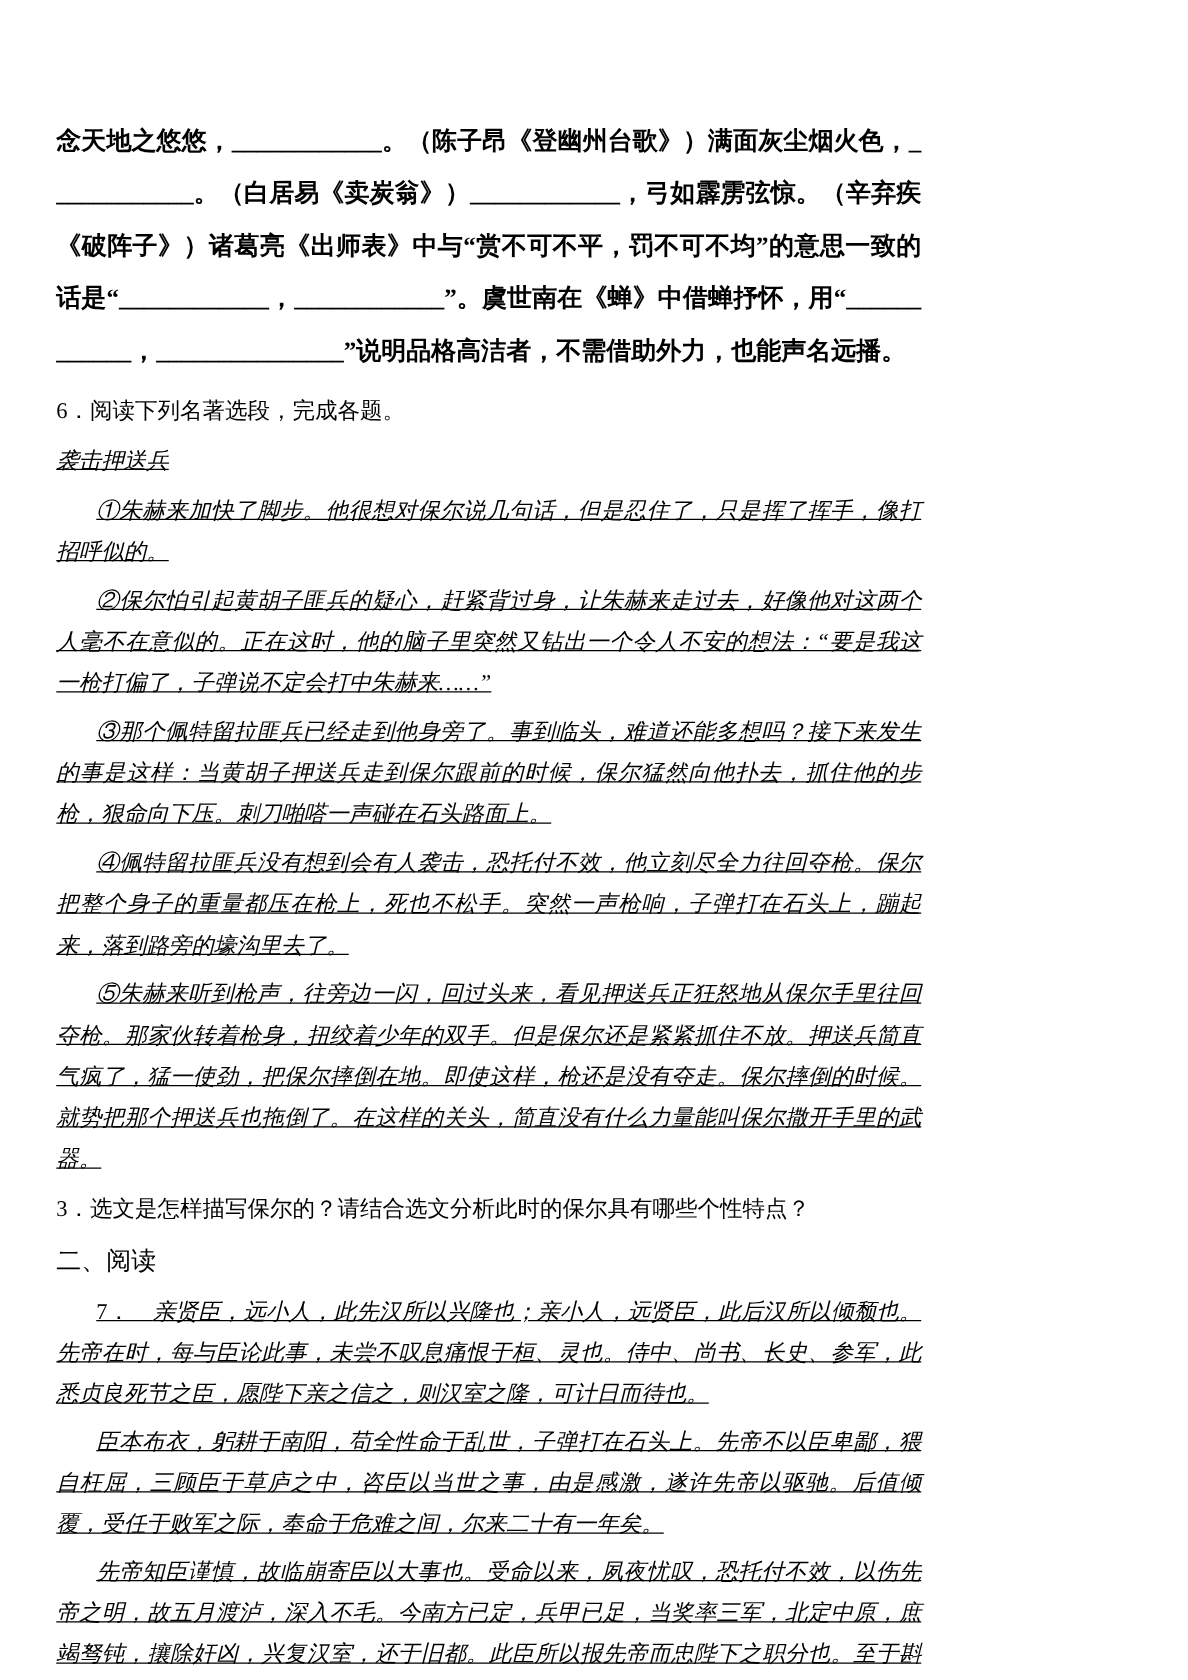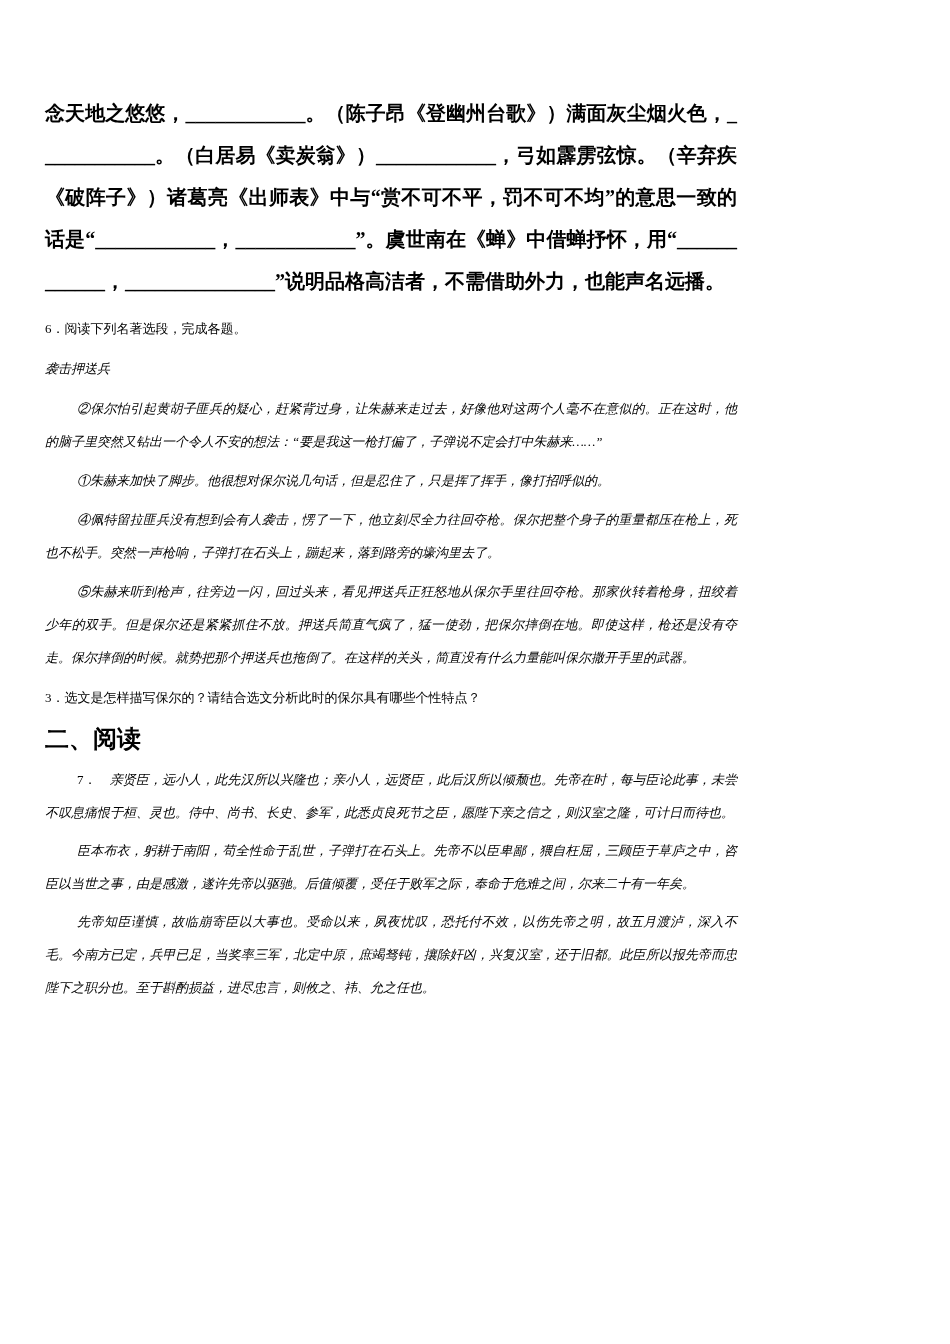--- a/index.html
+++ b/index.html
@@ -16,47 +16,48 @@
   }
   .page {
     box-sizing: border-box;
     width: 782px;
     height: 1344px;
     padding: 92px 45px 0 45px;
     background: #ffffff;
   }
   p {
     margin: 0;
-    font-size: 13px;
+    font-size: 18px;
     line-height: 33px;
     word-break: break-all;
     text-align: justify;
   }
   .dictation {
     font-weight: bold;
     font-size: 20px;
     line-height: 42px;
     margin-bottom: 10px;
   }
   .q-line {
     margin: 7px 0;
   }
   .kai {
     font-style: italic;
+    text-decoration: underline;
   }
   .excerpt-title {
     margin: 7px 0;
   }
   .indent {
     text-indent: 32px;
     margin: 6px 0;
   }
   .section-heading {
-    font-weight: bold;
-    font-size: 24px;
+    font-weight: normal;
+    font-size: 20px;
     margin: 9px 0 7px 0;
     line-height: 33px;
   }
   .classical p {
     margin: 5px 0;
   }
   .num {
     font-style: normal;
   }
 </style>
@@ -64,23 +65,24 @@
 <body>
 
 <div class="page">
 
   <p class="dictation">念天地之悠悠，____________。（陈子昂《登幽州台歌》）满面灰尘烟火色，____________。（白居易《卖炭翁》）____________，弓如霹雳弦惊。（辛弃疾《破阵子》）诸葛亮《出师表》中与“赏不可不平，罚不可不均”的意思一致的话是“____________，____________”。虞世南在《蝉》中借蝉抒怀，用“____________，_______________”说明品格高洁者，不需借助外力，也能声名远播。</p>
 
   <p class="q-line">6．阅读下列名著选段，完成各题。</p>
 
   <p class="excerpt-title kai">袭击押送兵</p>
 
+  <p class="kai indent">①朱赫来加快了脚步。他很想对保尔说几句话，但是忍住了，只是挥了挥手，像打招呼似的。</p>
   <p class="kai indent">②保尔怕引起黄胡子匪兵的疑心，赶紧背过身，让朱赫来走过去，好像他对这两个人毫不在意似的。正在这时，他的脑子里突然又钻出一个令人不安的想法：“要是我这一枪打偏了，子弹说不定会打中朱赫来……”</p>
-  <p class="kai indent">①朱赫来加快了脚步。他很想对保尔说几句话，但是忍住了，只是挥了挥手，像打招呼似的。</p>
-  <p class="kai indent">④佩特留拉匪兵没有想到会有人袭击，愣了一下，他立刻尽全力往回夺枪。保尔把整个身子的重量都压在枪上，死也不松手。突然一声枪响，子弹打在石头上，蹦起来，落到路旁的壕沟里去了。</p>
+  <p class="kai indent">③那个佩特留拉匪兵已经走到他身旁了。事到临头，难道还能多想吗？接下来发生的事是这样：当黄胡子押送兵走到保尔跟前的时候，保尔猛然向他扑去，抓住他的步枪，狠命向下压。刺刀啪嗒一声碰在石头路面上。</p>
+  <p class="kai indent">④佩特留拉匪兵没有想到会有人袭击，恐托付不效，他立刻尽全力往回夺枪。保尔把整个身子的重量都压在枪上，死也不松手。突然一声枪响，子弹打在石头上，蹦起来，落到路旁的壕沟里去了。</p>
   <p class="kai indent">⑤朱赫来听到枪声，往旁边一闪，回过头来，看见押送兵正狂怒地从保尔手里往回夺枪。那家伙转着枪身，扭绞着少年的双手。但是保尔还是紧紧抓住不放。押送兵简直气疯了，猛一使劲，把保尔摔倒在地。即使这样，枪还是没有夺走。保尔摔倒的时候。就势把那个押送兵也拖倒了。在这样的关头，简直没有什么力量能叫保尔撒开手里的武器。</p>
 
   <p class="q-line">3．选文是怎样描写保尔的？请结合选文分析此时的保尔具有哪些个性特点？</p>
 
   <p class="section-heading">二、阅读</p>
 
   <div class="classical">
     <p class="kai indent"><span class="num">7．　</span><span>亲贤臣，远小人，此先汉所以兴隆也；亲小人，远贤臣，此后汉所以倾颓也。先帝在时，每与臣论此事，未尝不叹息痛恨于桓、灵也。侍中、尚书、长史、参军，此悉贞良死节之臣，愿陛下亲之信之，则汉室之隆，可计日而待也。</span></p>
     <p class="kai indent">臣本布衣，躬耕于南阳，苟全性命于乱世，子弹打在石头上。先帝不以臣卑鄙，猥自枉屈，三顾臣于草庐之中，咨臣以当世之事，由是感激，遂许先帝以驱驰。后值倾覆，受任于败军之际，奉命于危难之间，尔来二十有一年矣。</p>
     <p class="kai indent">先帝知臣谨慎，故临崩寄臣以大事也。受命以来，夙夜忧叹，恐托付不效，以伤先帝之明，故五月渡泸，深入不毛。今南方已定，兵甲已足，当奖率三军，北定中原，庶竭驽钝，攘除奸凶，兴复汉室，还于旧都。此臣所以报先帝而忠陛下之职分也。至于斟酌损益，进尽忠言，则攸之、祎、允之任也。</p>

